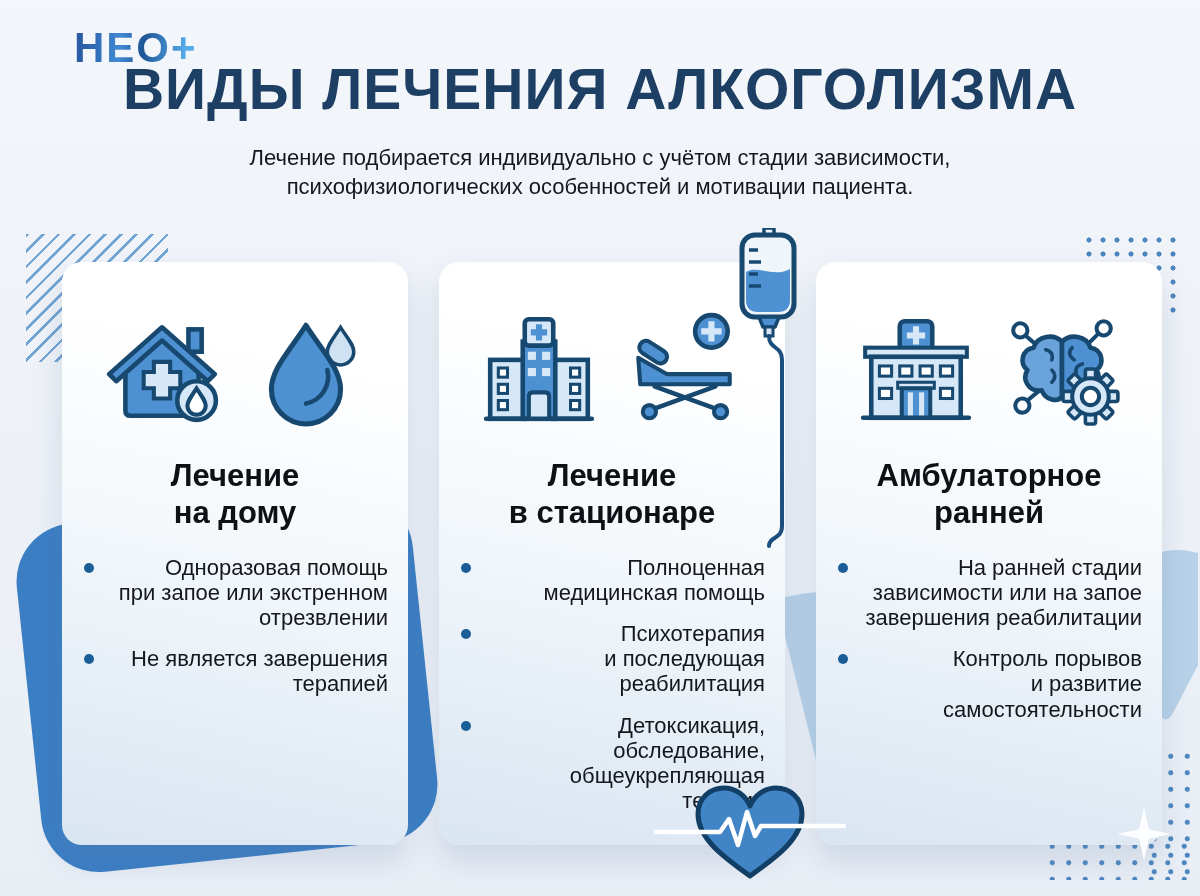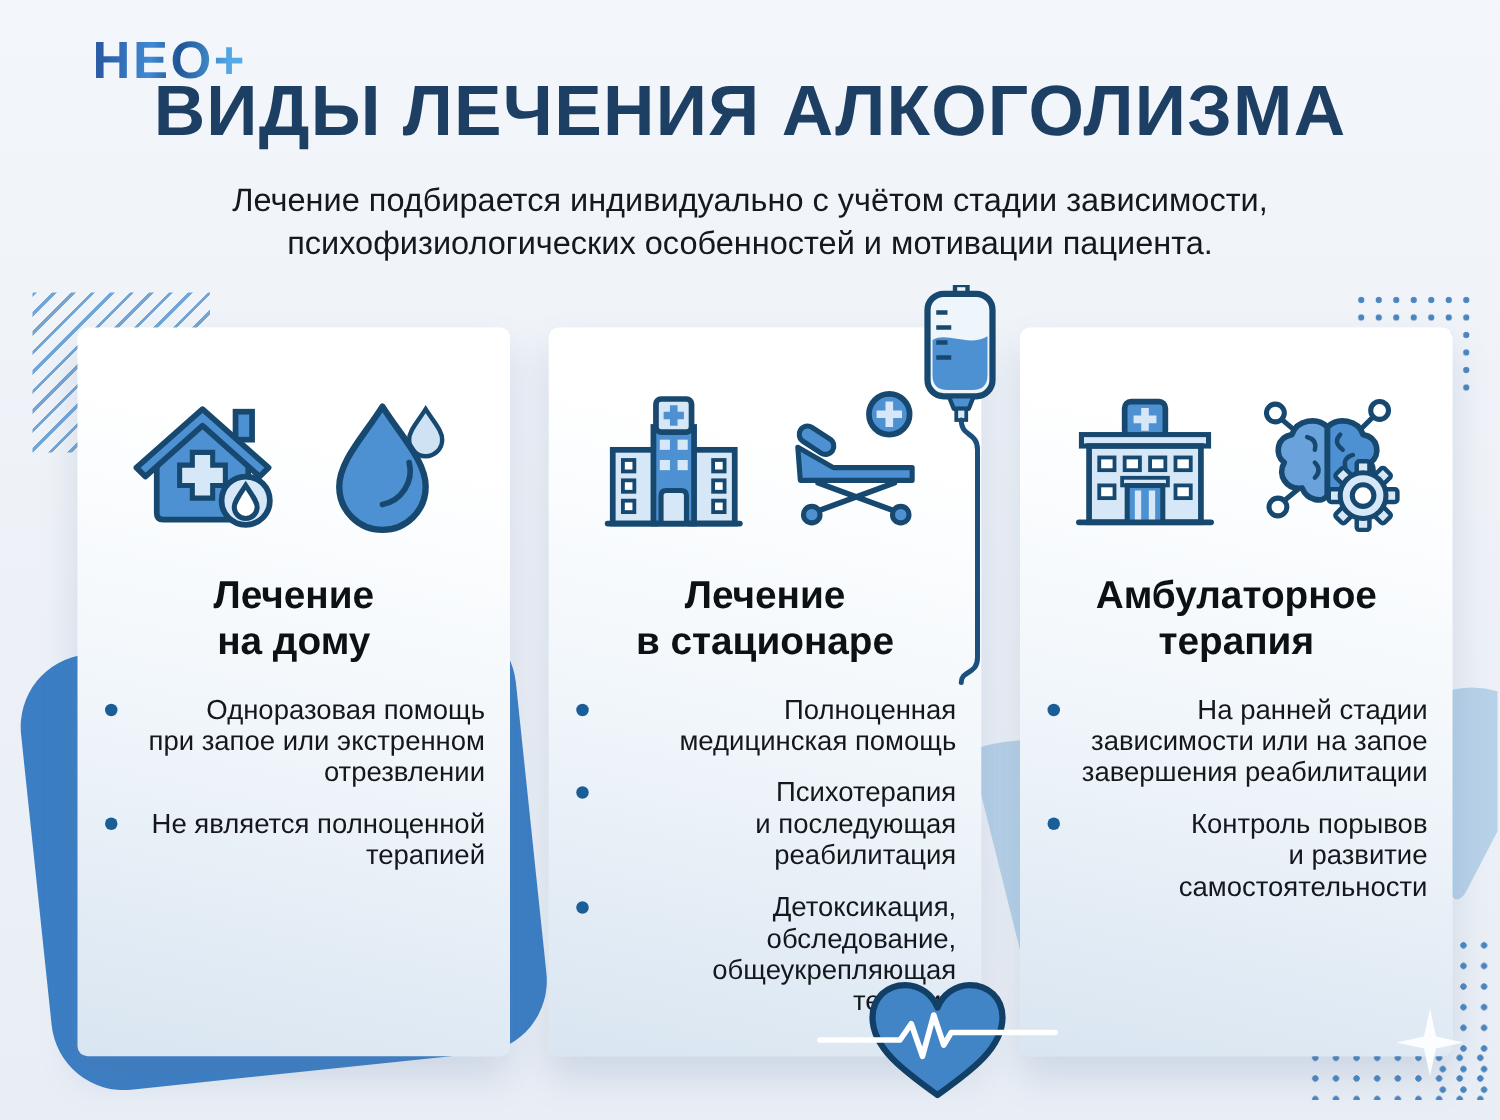--- a/index.html
+++ b/index.html
@@ -14,21 +14,21 @@
     font-size:42px;font-weight:bold;letter-spacing:2px;
     background:linear-gradient(97deg,#2a5da6 8%,#4189d3 38%,#1f5596 55%,#54abe8 88%);
     -webkit-background-clip:text;background-clip:text;color:transparent;
   }
   .title{
     position:absolute;left:0;right:0;top:56px;text-align:center;
     font-size:57px;font-weight:bold;letter-spacing:1px;color:#1d3f64;
   }
   .subtitle{
     position:absolute;left:0;right:0;top:144px;text-align:center;
-    font-size:26px;line-height:1.3;color:#15181d;white-space:pre-line;
+    font-size:22px;line-height:1.3;color:#15181d;white-space:pre-line;
   }
   
   .hatch{
     position:absolute;left:26px;top:234px;width:142px;height:128px;z-index:0;
     background:repeating-linear-gradient(135deg,#73a5d5 0 2.6px,transparent 2.6px 11px);
   }
   .dots{position:absolute;z-index:0;
     background-image:radial-gradient(circle,#4c86c0 2.3px,transparent 2.8px);
   }
   .dots-tr{left:1082px;top:233px;width:100px;height:88px;background-size:14px 14px;}
@@ -40,21 +40,21 @@
   }
   .wedge{position:absolute;z-index:0;}
   .sparkle{
     position:absolute;left:1117px;top:807px;width:54px;height:54px;z-index:2;
     background:#fdfeff;opacity:.92;
     clip-path:polygon(50% 0,59% 41%,100% 50%,59% 59%,50% 100%,41% 59%,0 50%,41% 41%);
   }
   
   .cards{position:absolute;left:62px;top:262px;display:flex;gap:31px;z-index:1;}
   .card{
-    width:346px;height:583px;box-sizing:border-box;border-radius:8px;
+    width:346px;height:583px;box-sizing:border-box;border-radius:20px;
     padding:40px 20px 0;
     background:linear-gradient(192deg,#ffffff 18%,#f2f7fb 52%,#d9e5f1 100%);
     box-shadow:0 16px 30px rgba(90,120,160,.20);
   }
   .icons-row{display:flex;justify-content:center;align-items:center;gap:24px;height:132px;}
   .icons-row svg{width:122px;height:122px;flex:0 0 auto;}
   .card-title{
     margin-top:24px;text-align:center;font-size:31px;font-weight:bold;
     color:#0d1116;line-height:1.18;white-space:pre-line;
   }
@@ -109,21 +109,21 @@
         <path d="M58 18 C74 43 92 61 92 81 a34 34 0 0 1 -68 0 C24 61 42 43 58 18 z" fill="#4e91d2" stroke="#17486f" stroke-width="5" stroke-linejoin="round"></path>
         <path d="M79 62 a27 27 0 0 1 -21 33" fill="none" stroke="#17486f" stroke-width="4.5" stroke-linecap="round"></path>
       </svg>
     </div>
     <div class="card-title">Лечение
 на дому</div>
     <ul class="bullets">
       <li>Одноразовая помощь
 при запое или экстренном
 отрезвлении</li>
-      <li>Не является полноценной
+      <li>Не является завершения
 терапией</li>
     </ul>
   </div>
 
   <div class="card">
     <div class="icons-row">
       <svg viewBox="0 0 120 120">
         <rect x="12" y="52" width="34" height="58" fill="#d6e8f7" stroke="#17486f" stroke-width="4.5"></rect>
         <rect x="74" y="52" width="34" height="58" fill="#d6e8f7" stroke="#17486f" stroke-width="4.5"></rect>
         <rect x="44" y="34" width="32" height="76" fill="#4e91d2" stroke="#17486f" stroke-width="4.5"></rect>
@@ -207,21 +207,21 @@
             <rect x="-5" y="17" width="10" height="10" rx="2" transform="rotate(45)"></rect>
             <rect x="-27" y="-5" width="10" height="10" rx="2" transform="rotate(45)"></rect>
             <rect x="17" y="-5" width="10" height="10" rx="2" transform="rotate(45)"></rect>
           </g>
           <circle cx="0" cy="0" r="18" fill="#d6e8f7" stroke="#17486f" stroke-width="4"></circle>
           <circle cx="0" cy="0" r="8.5" fill="#ffffff" stroke="#17486f" stroke-width="4"></circle>
         </g>
       </svg>
     </div>
     <div class="card-title">Амбулаторное
-терапия</div>
+ранней</div>
     <ul class="bullets">
       <li>На ранней стадии
 зависимости или на запое
 завершения реабилитации</li>
       <li>Контроль порывов
 и развитие
 самостоятельности</li>
     </ul>
   </div>
 </div>

